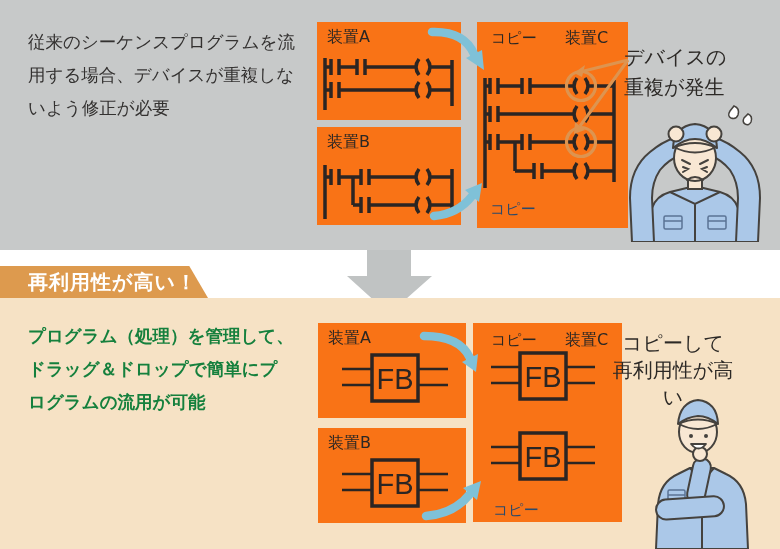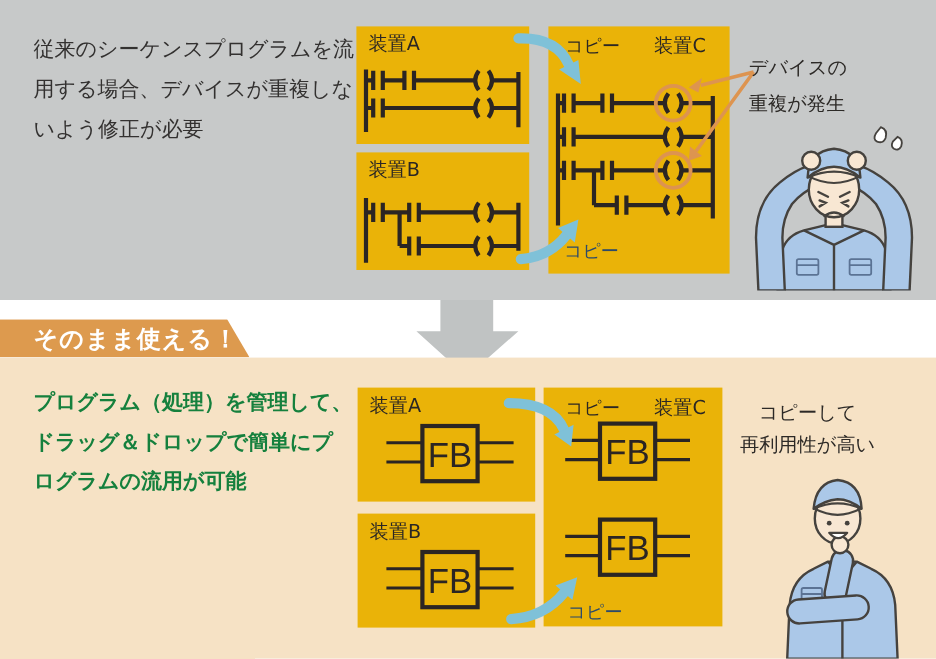--- a/index.html
+++ b/index.html
@@ -9,26 +9,26 @@
   .abs{position:absolute;}
 
   
   .panel-top{left:0;top:0;width:780px;height:250px;background:#c7c9c9;}
   .panel-bottom{left:0;top:298px;width:780px;height:251px;background:#f6e2c5;}
 
   
   .note{white-space:pre-line;}
   .note-top{left:28px;top:26px;width:268px;font-size:17.5px;line-height:33px;color:#333130;}
   .note-bottom{left:28px;top:320px;width:272px;font-size:17.5px;line-height:33px;font-weight:bold;color:#15803d;}
-  .side-note{font-size:16px;line-height:30px;color:#2c2926;}
+  .side-note{font-size:20px;line-height:30px;color:#2c2926;}
   .dup-note{left:624px;top:42px;width:120px;}
   .use-note{left:608px;top:330px;width:130px;text-align:center;line-height:27px;}
 
   
-  .wbox{background:#eab308;}
+  .wbox{background:#f97316;margin-left:20px;}
   .dev-label{position:absolute;left:10px;top:5px;font-size:16px;color:#2b2724;}
   .copy-label{position:absolute;font-size:15px;color:#2b2724;}
   .copy-label.navy{color:#2c4a6b;}
 
   
   .banner{left:0;top:266px;width:208px;height:32px;background:#dd9a4e;
           clip-path:polygon(0 0,91% 0,100% 100%,0 100%);}
   .banner span{position:absolute;left:28px;top:0;line-height:32px;font-size:20px;
                font-weight:bold;color:#ffffff;letter-spacing:1px;}
 
@@ -141,21 +141,21 @@
       <path d="M124 4 q6 2 4 9 q-2 5 -7 3 q-4 -2 -1 -7 z"></path>
       <path d="M138 12 q5 2 3 8 q-2 4 -6 2 q-3 -2 -1 -6 z"></path>
     </g>
   </svg>
 
   <svg class="abs" style="left:345px;top:250px;" width="90" height="66" viewBox="0 0 90 66">
     <polygon points="22,0 66,0 66,26 87,26 44,64 2,26 22,26" fill="#c0c3c3"></polygon>
   </svg>
 
   <div class="abs banner">
-    <span>そのまま使える！</span>
+    <span>再利用性が高い！</span>
   </div>
 
   <div class="abs panel-bottom"></div>
 
   <div class="abs note note-bottom">プログラム（処理）を管理して、
 ドラッグ＆ドロップで簡単にプ
 ログラムの流用が可能</div>
 
   <div class="abs wbox" style="left:298px;top:323px;width:148px;height:95px;">
     <span class="dev-label">装置A</span>

